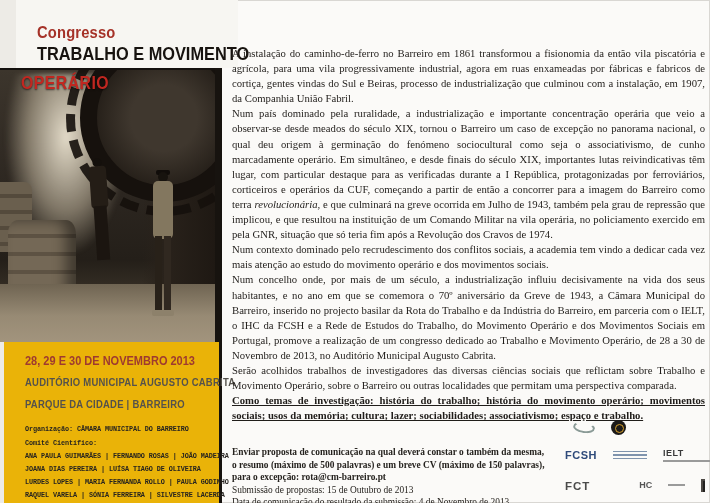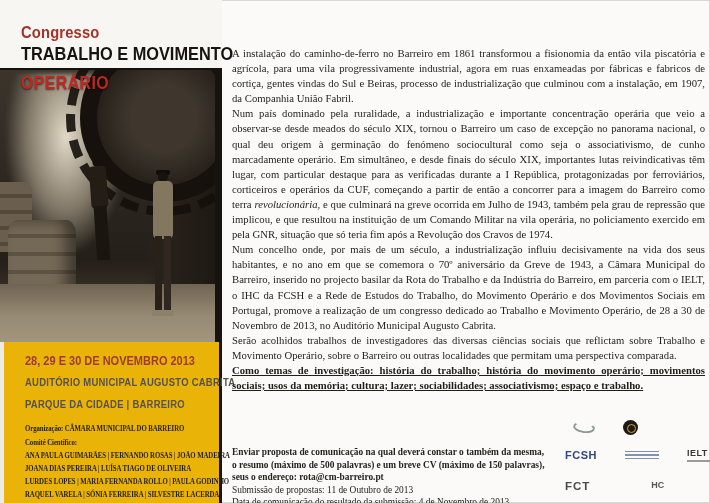--- a/index.html
+++ b/index.html
@@ -3,21 +3,21 @@
 <meta charset="utf-8">
 <style>
   * { margin:0; padding:0; box-sizing:border-box; }
   html,body { width:710px; height:503px; }
   body { font-family:"Liberation Serif", serif; background:#ffffff; overflow:hidden; }
   .page { position:relative; width:710px; height:503px; background:#fbfaf8;
           box-shadow: inset 0 0 0 1px #d9d7d3; }
 
   
   .poster { position:absolute; left:0; top:0; width:222px; height:503px; background:#edebe6; }
-  .poster-top { position:absolute; left:0; top:0; width:222px; height:68px; background:#f7f6f2; }
+  .poster-top { position:absolute; left:16px; top:0; width:222px; height:68px; background:#f7f6f2; }
   .kicker { position:absolute; left:21px; top:24px; font-family:"Liberation Sans",sans-serif;
             font-weight:bold; font-size:16px; color:#a53228; letter-spacing:.2px;
             transform:scaleX(.92); transform-origin:left; }
   .main-title { position:absolute; left:21px; top:43px; font-family:"Liberation Sans",sans-serif;
             font-weight:bold; font-size:19px; color:#17130f; letter-spacing:0;
             transform:scaleX(.86); transform-origin:left; white-space:nowrap; }
 
   
   .photo { position:absolute; left:0; top:68px; width:222px; height:274px; overflow:hidden;
            background:linear-gradient(180deg,#3c352c 0%, #2c2620 45%, #241f19 70%, #55493a 100%);
@@ -56,36 +56,36 @@
   .edge-bar { position:absolute; left:215px; top:68px; width:7px; height:435px; background:#17130f; }
 
   
   .poster-bottom { position:absolute; left:4px; top:342px; width:215px; height:161px; background:#eab308; }
   .dates { position:absolute; left:21px; top:12px; font-family:"Liberation Sans",sans-serif;
            font-weight:bold; font-size:12.5px; color:#9e3a30; transform:scaleX(.88); transform-origin:left; white-space:nowrap; }
   .venue1 { position:absolute; left:21px; top:34px; }
   .venue2 { position:absolute; left:21px; top:56px; }
   .venue  { font-family:"Liberation Sans",sans-serif; font-weight:bold; font-size:11px; color:#55524c;
            transform:scaleX(.86); transform-origin:left; white-space:nowrap; letter-spacing:.3px; }
-  .orgblock { position:absolute; left:21px; top:80px; width:200px; font-family:Liberation Serif, serif; }
+  .orgblock { position:absolute; left:21px; top:80px; width:200px; font-family:Liberation Mono, monospace; }
   .orgline { font-weight:bold; font-size:8px; color:#26231f; line-height:13px; white-space:nowrap;
            transform:scaleX(.85); transform-origin:left; letter-spacing:-.1px; }
   .committee-label { margin-top:1px; }
 
   
   .article { position:absolute; left:232px; top:14px; width:473px; color:#201d1a;
              font-size:10.7px; line-height:15.1px; text-align:justify;margin-top:32px; }
   .article p { margin:0; }
   .article .bold { font-weight:bold;text-decoration:underline; }
   .submission { position:absolute; left:232px; top:446px; width:360px; font-size:9.4px; line-height:12.6px; color:#26231f; }
   .submission .b { font-weight:bold; }
 
   
   .logos { position:absolute; left:565px; top:418px; width:140px; height:80px; font-family:"Liberation Sans",sans-serif; }
-  .lrow { position:absolute; left:0; width:140px; display:flex; align-items:center; gap:28px; }
+  .lrow { position:absolute; left:0; width:140px; display:flex; align-items:center; gap:16px; }
   .lrow1 { top:2px; left:8px; }
   .lrow2 { top:30px; }
   .lrow3 { top:58px; }
   .crescent { width:22px; height:11px; border:2.5px solid #8a9a96; border-top-color:transparent; border-radius:50%; transform:rotate(8deg); }
   .circle-logo { width:15px; height:15px; border-radius:50%; background:#1c1a18; position:relative; }
   .circle-logo::after { content:""; position:absolute; left:4px; top:4px; width:7px; height:7px; border-radius:50%;
            border:1.5px solid #d8a12c; }
   .fcsh { font-weight:bold; font-size:11px; color:#2e4a7a; letter-spacing:.5px; }
   .hairlines { display:flex; flex-direction:column; gap:2px; }
   .hairlines i { display:block; width:34px; height:1.5px; background:#7f93ad; }
@@ -145,30 +145,31 @@
         <div class="orgline">JOANA DIAS PEREIRA | LUÍSA TIAGO DE OLIVEIRA</div>
         <div class="orgline">LURDES LOPES | MARIA FERNANDA ROLLO | PAULA GODINHO</div>
         <div class="orgline">RAQUEL VARELA | SÓNIA FERREIRA | SILVESTRE LACERDA</div>
       </div>
     </div>
   </div>
 
   <div class="article">
     <p>A instalação do caminho-de-ferro no Barreiro em 1861 transformou a fisionomia da então vila piscatória e agrícola, para uma vila progressivamente industrial, agora em ruas enxameadas por fábricas e fabricos de cortiça, gentes vindas do Sul e Beiras, processo de industrialização que culminou com a instalação, em 1907, da Companhia União Fabril.</p>
     <p><span>Num país dominado pela ruralidade, a industrialização e importante concentração operária que veio a observar-se desde meados do século XIX, tornou o Barreiro um caso de excepção no panorama nacional, o qual deu origem à germinação do fenómeno sociocultural como seja o associativismo, de cunho marcadamente operário. Em simultâneo, e desde finais do século XIX, importantes lutas reivindicativas têm lugar, com particular destaque para as verificadas durante a I República, protagonizadas por ferroviários, corticeiros e operários da CUF, começando a partir de então a concorrer para a imagem do Barreiro como terra </span><em>revolucionária</em><span>, e que culminará na greve ocorrida em Julho de 1943, também pela grau de repressão que implicou, e que resultou na instituição de um Comando Militar na vila operária, no policiamento exercido em pela GNR, situação que só teria fim após a Revolução dos Cravos de 1974.</span></p>
+    <p>Num contexto dominado pelo recrudescimento dos conflitos sociais, a academia tem vindo a dedicar cada vez mais atenção ao estudo do movimento operário e dos movimentos sociais.</p>
     <p>Num concelho onde, por mais de um século, a industrialização influiu decisivamente na vida dos seus habitantes, e no ano em que se comemora o 70º aniversário da Greve de 1943, a Câmara Municipal do Barreiro, inserido no projecto basilar da Rota do Trabalho e da Indústria do Barreiro, em parceria com o IELT, o IHC da FCSH e a Rede de Estudos do Trabalho, do Movimento Operário e dos Movimentos Sociais em Portugal, promove a realização de um congresso dedicado ao Trabalho e Movimento Operário, de 28 a 30 de Novembro de 2013, no Auditório Municipal Augusto Cabrita.</p>
     <p>Serão acolhidos trabalhos de investigadores das diversas ciências sociais que reflictam sobre Trabalho e Movimento Operário, sobre o Barreiro ou outras localidades que permitam uma perspectiva comparada.</p>
     <p class="bold">Como temas de investigação: história do trabalho; história do movimento operário; movimentos sociais; usos da memória; cultura; lazer; sociabilidades; associativismo; espaço e trabalho.</p>
   </div>
 
   <div class="submission">
     <div class="b">Enviar proposta de comunicação na qual  deverá constar o também da mesma,</div>
     <div class="b">o resumo (máximo de 500 palavras) e um breve CV (máximo de 150 palavras),</div>
-    <div class="b"><span>seus o endereço: </span><span>rota@cm-barreiro.pt</span></div>
-    <div>Submissão de propostas: 11 de Outubro de 2013</div>
+    <div class="b"><span>para o excepção: </span><span>rota@cm-barreiro.pt</span></div>
+    <div>Submissão de propostas: 15 de Outubro de 2013</div>
     <div>Data de comunicação do resultado da submissão: 4 de Novembro de 2013</div>
 
   </div>
 
   <div class="logos">
     <div class="lrow lrow1">
       <div class="crescent"></div>
       <div class="circle-logo"></div>
     </div>
     <div class="lrow lrow2">

